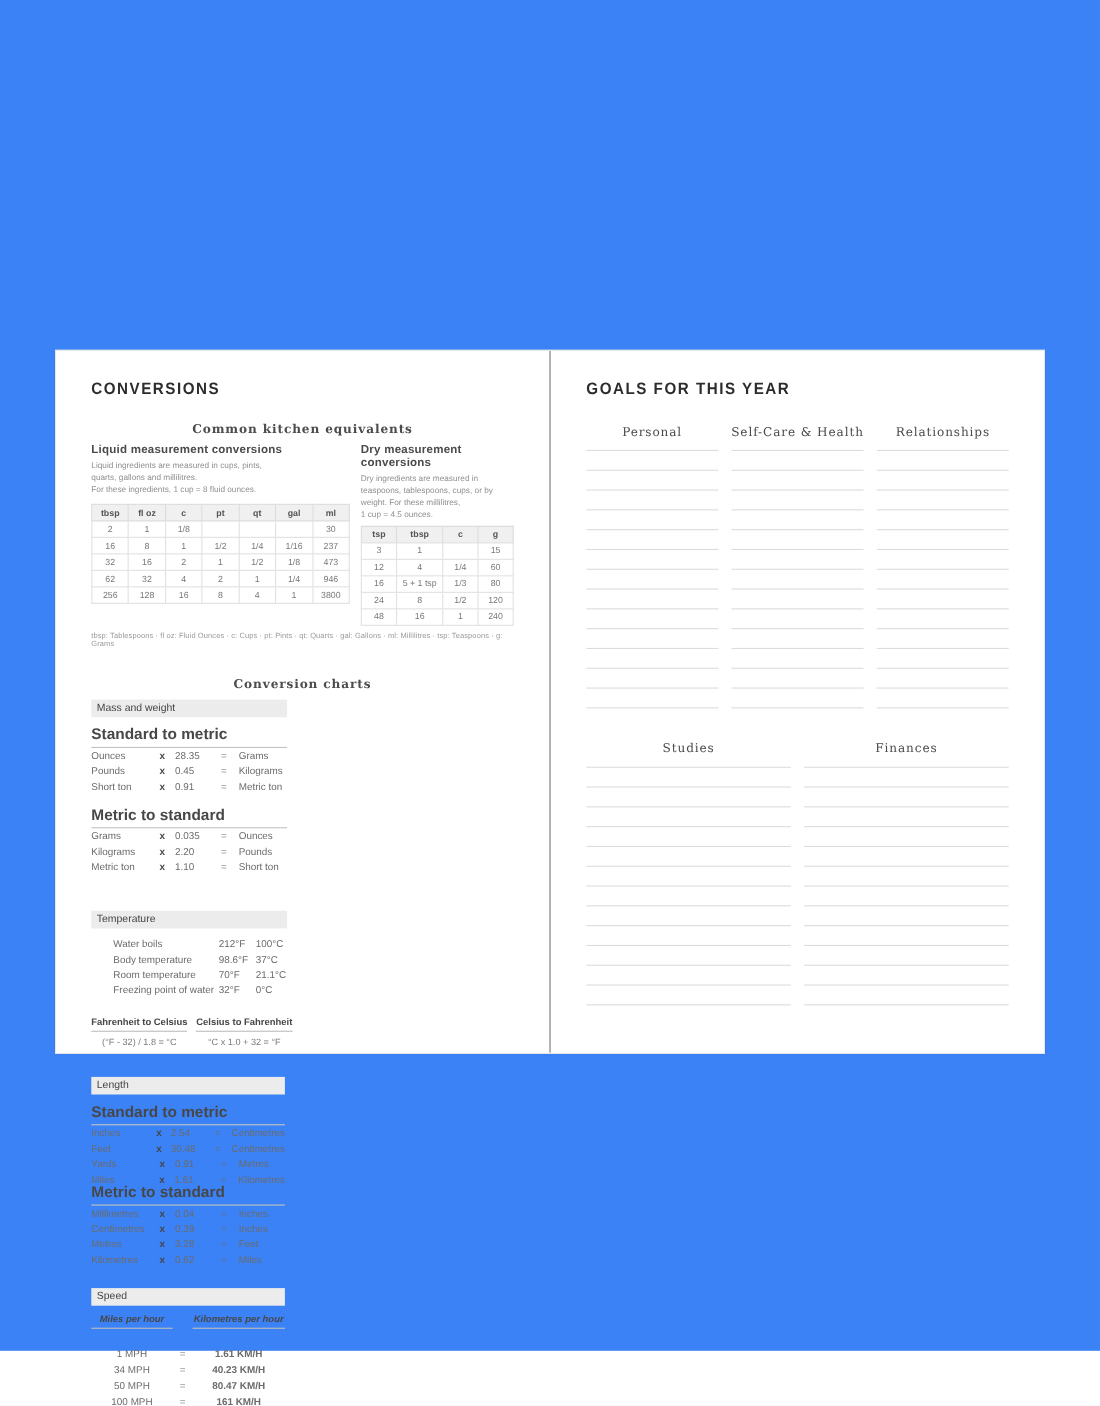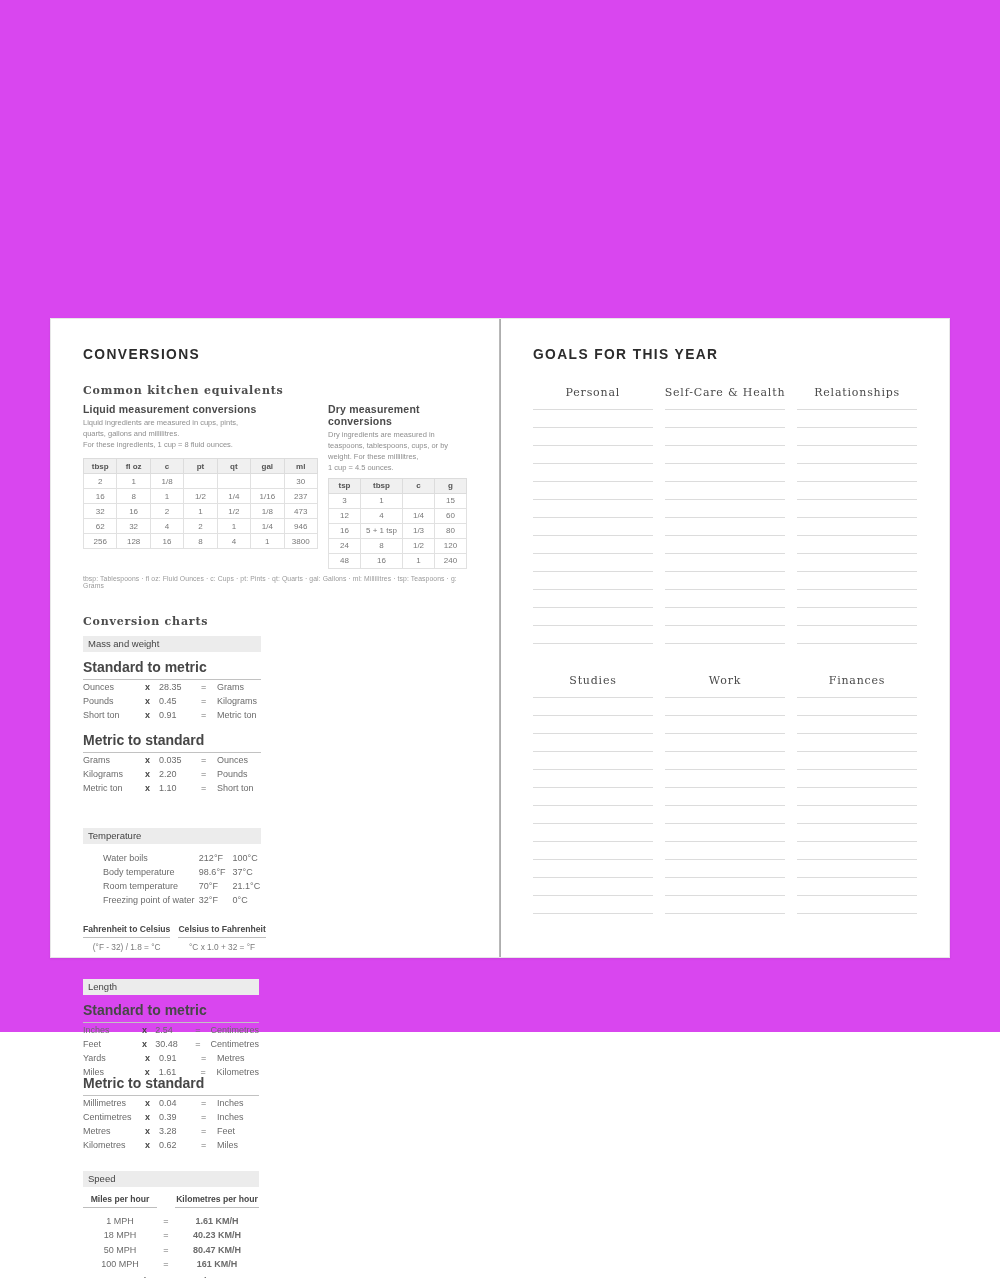--- a/index.html
+++ b/index.html
@@ -1,26 +1,26 @@
 <!DOCTYPE html>
 <html><head>
 <meta charset="utf-8">
 <style>
   * { margin:0; padding:0; box-sizing:border-box; }
   html,body { width:1000px; height:1278px; background:#ffffff; font-family:"Liberation Sans", sans-serif; }
-  .canvas { position:relative; width:1000px; height:1032px; background:#d946ef; }
+  .canvas { position:relative; width:1000px; height:1228px; background:#3b82f6; }
   .spread { position:absolute; left:50px; top:318px; width:900px; height:640px; display:flex; border:1px solid #e7e7e7; box-shadow:0 1px 2px rgba(0,0,0,0.08); background:#fff; }
   .page { width:449px; height:100%; background:#fff; position:relative; }
   .spine { width:2px; height:100%; background:linear-gradient(to right,#bdbdbd,#a9a9a9); }
 
   .page-inner { padding:26px 32px 0 32px; }
 
   .page-title { font-size:15px; font-weight:700; letter-spacing:1.5px; color:#2c2c2c; transform:scaleX(0.92); transform-origin:left; white-space:nowrap; }
 
-  .serif-heading { font-family:"DejaVu Serif", serif; font-weight:700; font-size:11px; letter-spacing:0.8px; color:#4c4c4c; }
+  .serif-heading { font-family:"DejaVu Serif", serif; font-weight:700; font-size:11px; letter-spacing:0.8px; color:#4c4c4c;text-align:center; }
   .kitchen-heading { margin-top:22px; margin-bottom:6px; }
   .charts-heading { margin-top:26px; margin-bottom:8px; }
 
   .kitchen-grid { display:flex; gap:10px; }
   .kitchen-col { width:235px; }
   .kitchen-col.dry { width:139px; }
   .sub-title { font-size:10.5px; font-weight:700; color:#4a4a4a; letter-spacing:0.2px; margin-bottom:3px; }
   .desc { font-size:7.5px; color:#8f8f8f; line-height:1.45; min-height:36px; margin-bottom:4px; }
 
   table.conv-table { border-collapse:collapse; width:100%; table-layout:fixed; }
@@ -46,21 +46,21 @@
   .tlabel { width:108px;margin-left:20px; }
   .tf { width:38px; }
   .tc { width:32px; }
 
   .formula-grid { display:flex; gap:8px; margin-top:17px; }
   .formula-col { flex:1; text-align:center; }
   .fhead { font-size:8.6px; font-weight:700; color:#474747; padding-bottom:3px; border-bottom:1px solid #bdbdbd; white-space:nowrap; }
   .fformula { font-size:8.3px; color:#7a7a7a; padding-top:4px; white-space:nowrap; }
 
   .speed-table { }
-  .speed-headrow { display:flex; margin-bottom:6px; }
+  .speed-headrow { display:flex; margin-bottom:16px;font-style:italic; }
   .speed-headrow .sh { font-size:8.6px; font-weight:700; color:#474747; text-align:center; padding-bottom:3px; border-bottom:1px solid #bdbdbd; }
   .sh1 { width:74px; }
   .ssep { width:18px; }
   .sh2 { flex:1; }
   .srow { display:flex; align-items:center; height:14.5px; font-size:9px; color:#6b6b6b; }
   .srow .s1 { width:74px; text-align:center; }
   .srow .se { width:18px; text-align:center; }
   .srow .s2 { flex:1; text-align:center;font-weight:bold; }
   .speed-formulas { display:flex; gap:8px; margin-top:4px; }
 
@@ -375,21 +375,21 @@
                   <span class="sh sh1">Miles per hour</span>
                   <span class="ssep"></span>
                   <span class="sh sh2">Kilometres per hour</span>
                 </div>
                 <div class="srow">
                     <span class="s1">1 MPH</span>
                     <span class="se">=</span>
                     <span class="s2">1.61 KM/H</span>
                   </div>
                 <div class="srow">
-                    <span class="s1">18 MPH</span>
+                    <span class="s1">34 MPH</span>
                     <span class="se">=</span>
                     <span class="s2">40.23 KM/H</span>
                   </div>
                 <div class="srow">
                     <span class="s1">50 MPH</span>
                     <span class="se">=</span>
                     <span class="s2">80.47 KM/H</span>
                   </div>
                 <div class="srow">
                     <span class="s1">100 MPH</span>
@@ -493,38 +493,20 @@
                 <div class="rule-line"></div>
                 <div class="rule-line"></div>
                 <div class="rule-line"></div>
                 <div class="rule-line"></div>
                 <div class="rule-line"></div>
                 <div class="rule-line"></div>
                 <div class="rule-line"></div>
               </div>
           </div>
           <div class="goal-col">
-            <div class="goal-head">Work</div>
-            <div class="lines">
-                <div class="rule-line"></div>
-                <div class="rule-line"></div>
-                <div class="rule-line"></div>
-                <div class="rule-line"></div>
-                <div class="rule-line"></div>
-                <div class="rule-line"></div>
-                <div class="rule-line"></div>
-                <div class="rule-line"></div>
-                <div class="rule-line"></div>
-                <div class="rule-line"></div>
-                <div class="rule-line"></div>
-                <div class="rule-line"></div>
-                <div class="rule-line"></div>
-              </div>
-          </div>
-          <div class="goal-col">
             <div class="goal-head">Finances</div>
             <div class="lines">
                 <div class="rule-line"></div>
                 <div class="rule-line"></div>
                 <div class="rule-line"></div>
                 <div class="rule-line"></div>
                 <div class="rule-line"></div>
                 <div class="rule-line"></div>
                 <div class="rule-line"></div>
                 <div class="rule-line"></div>

